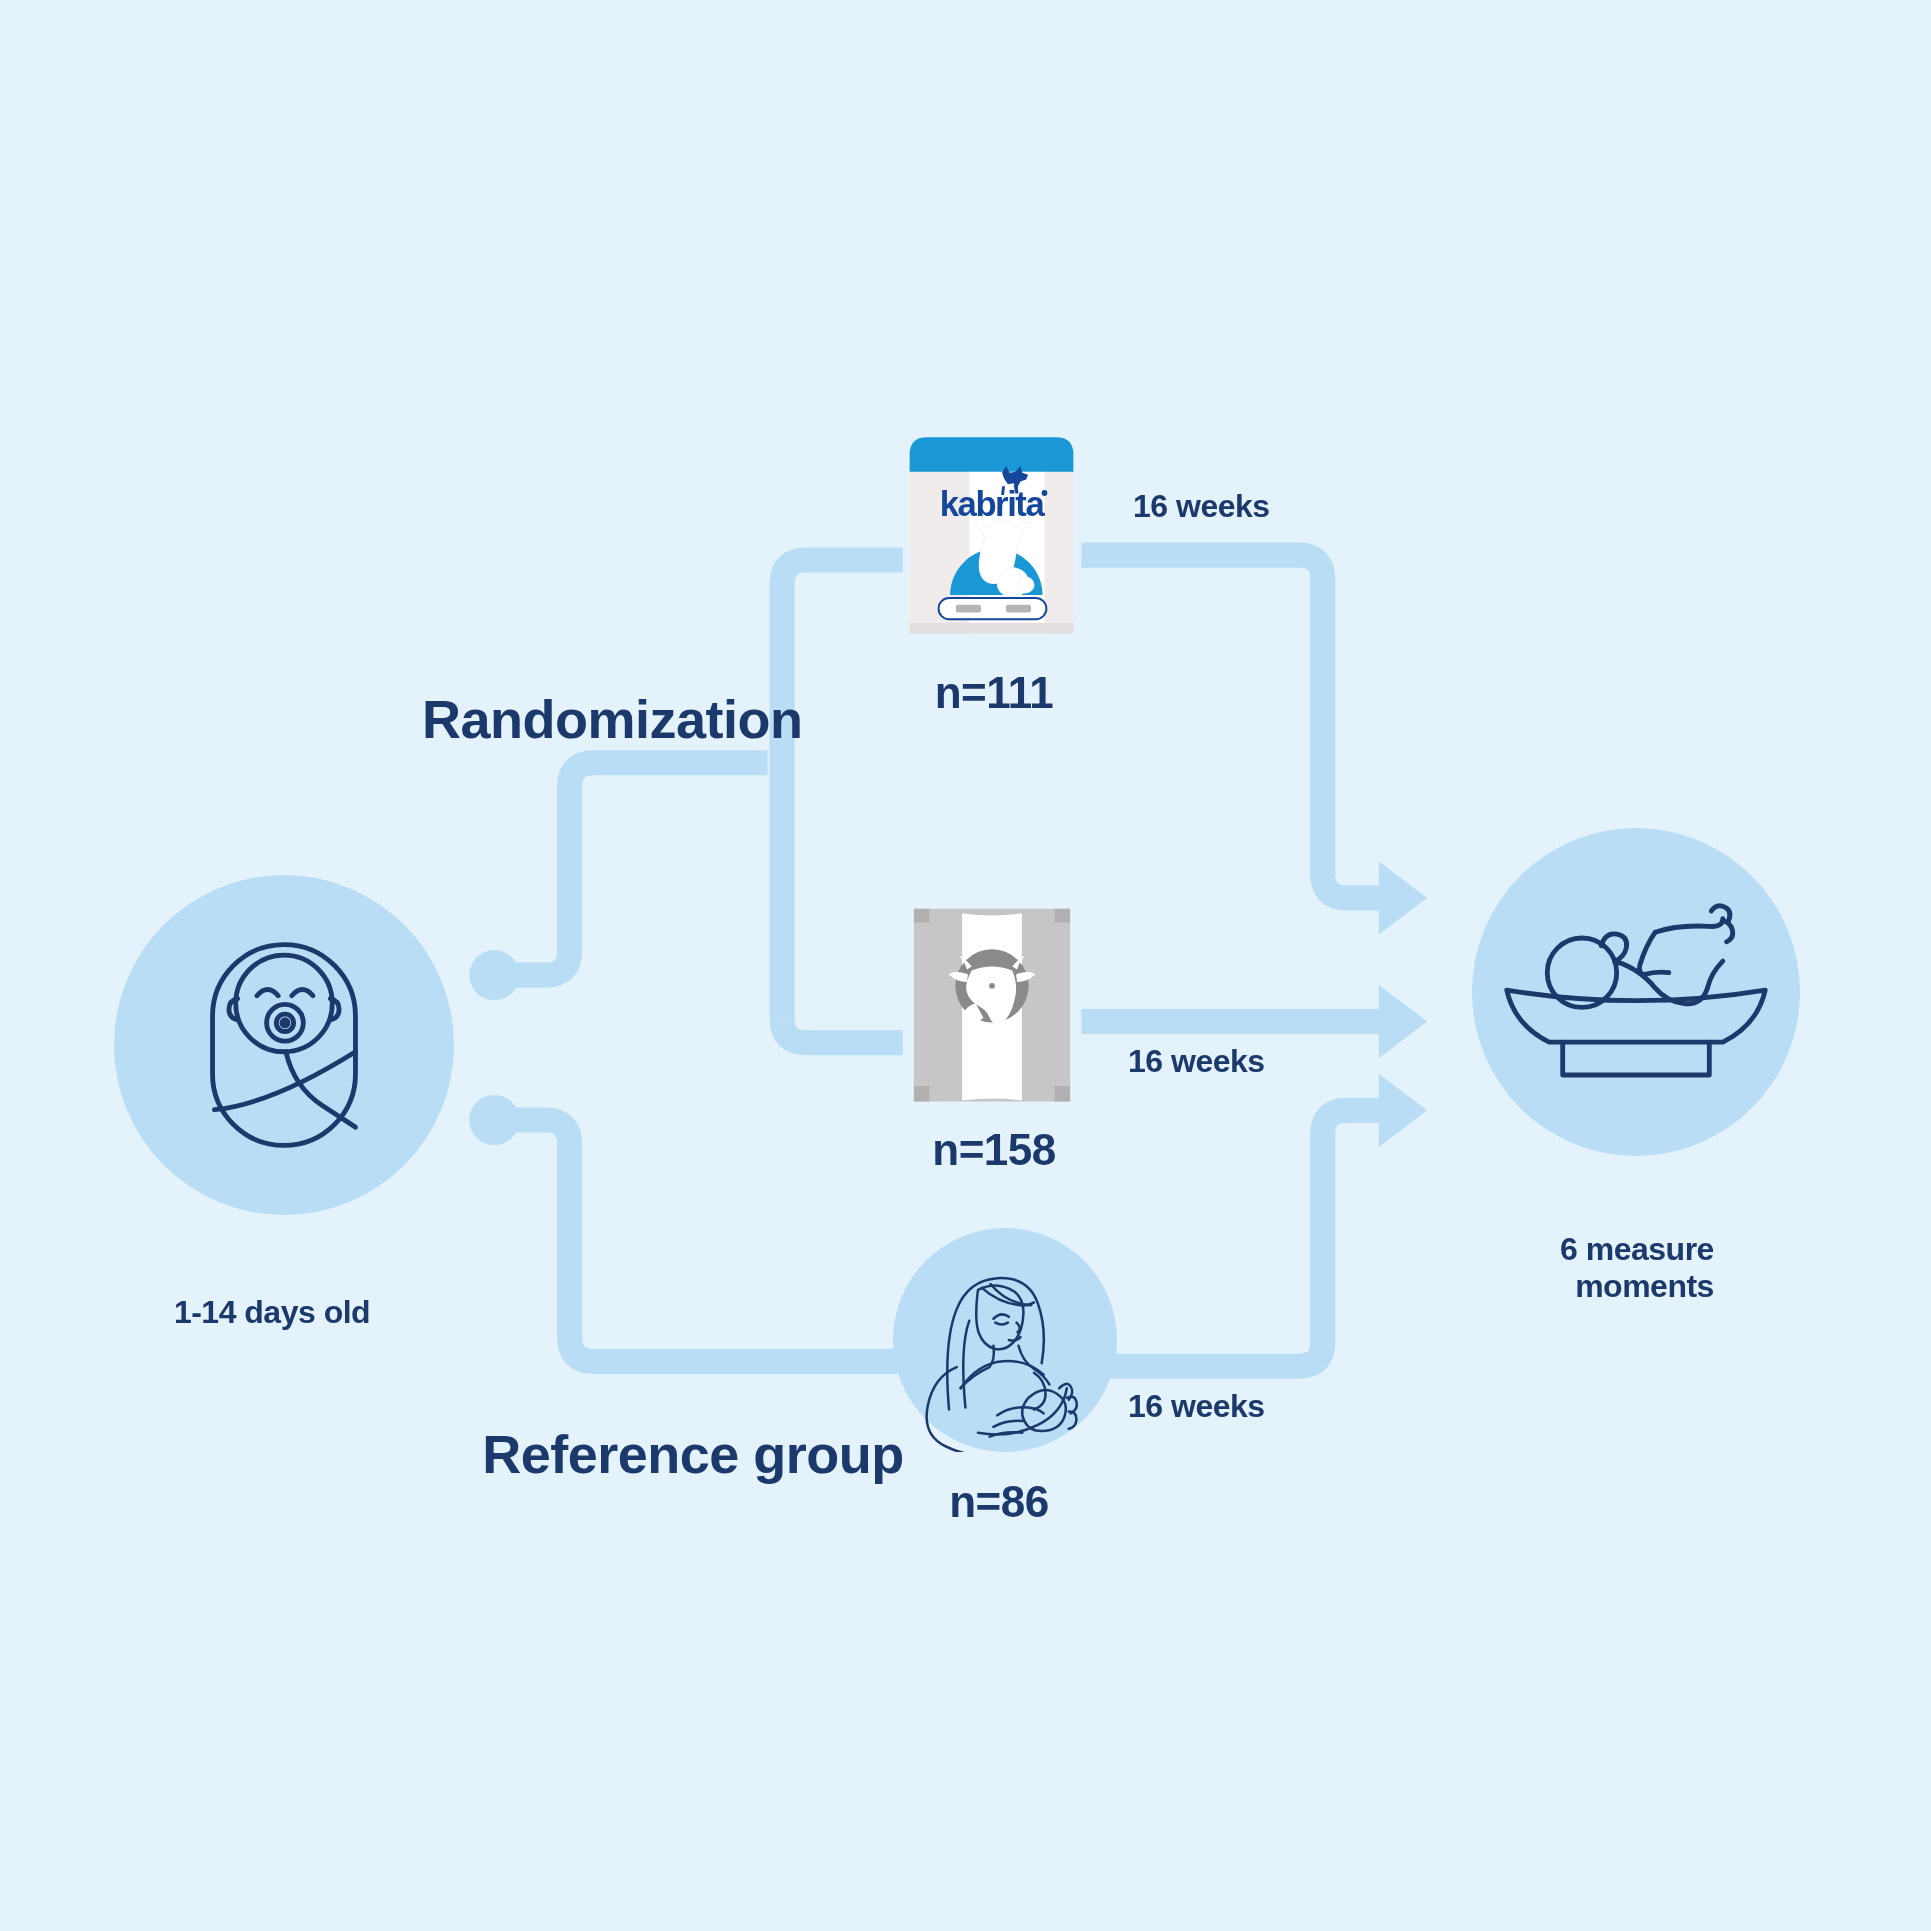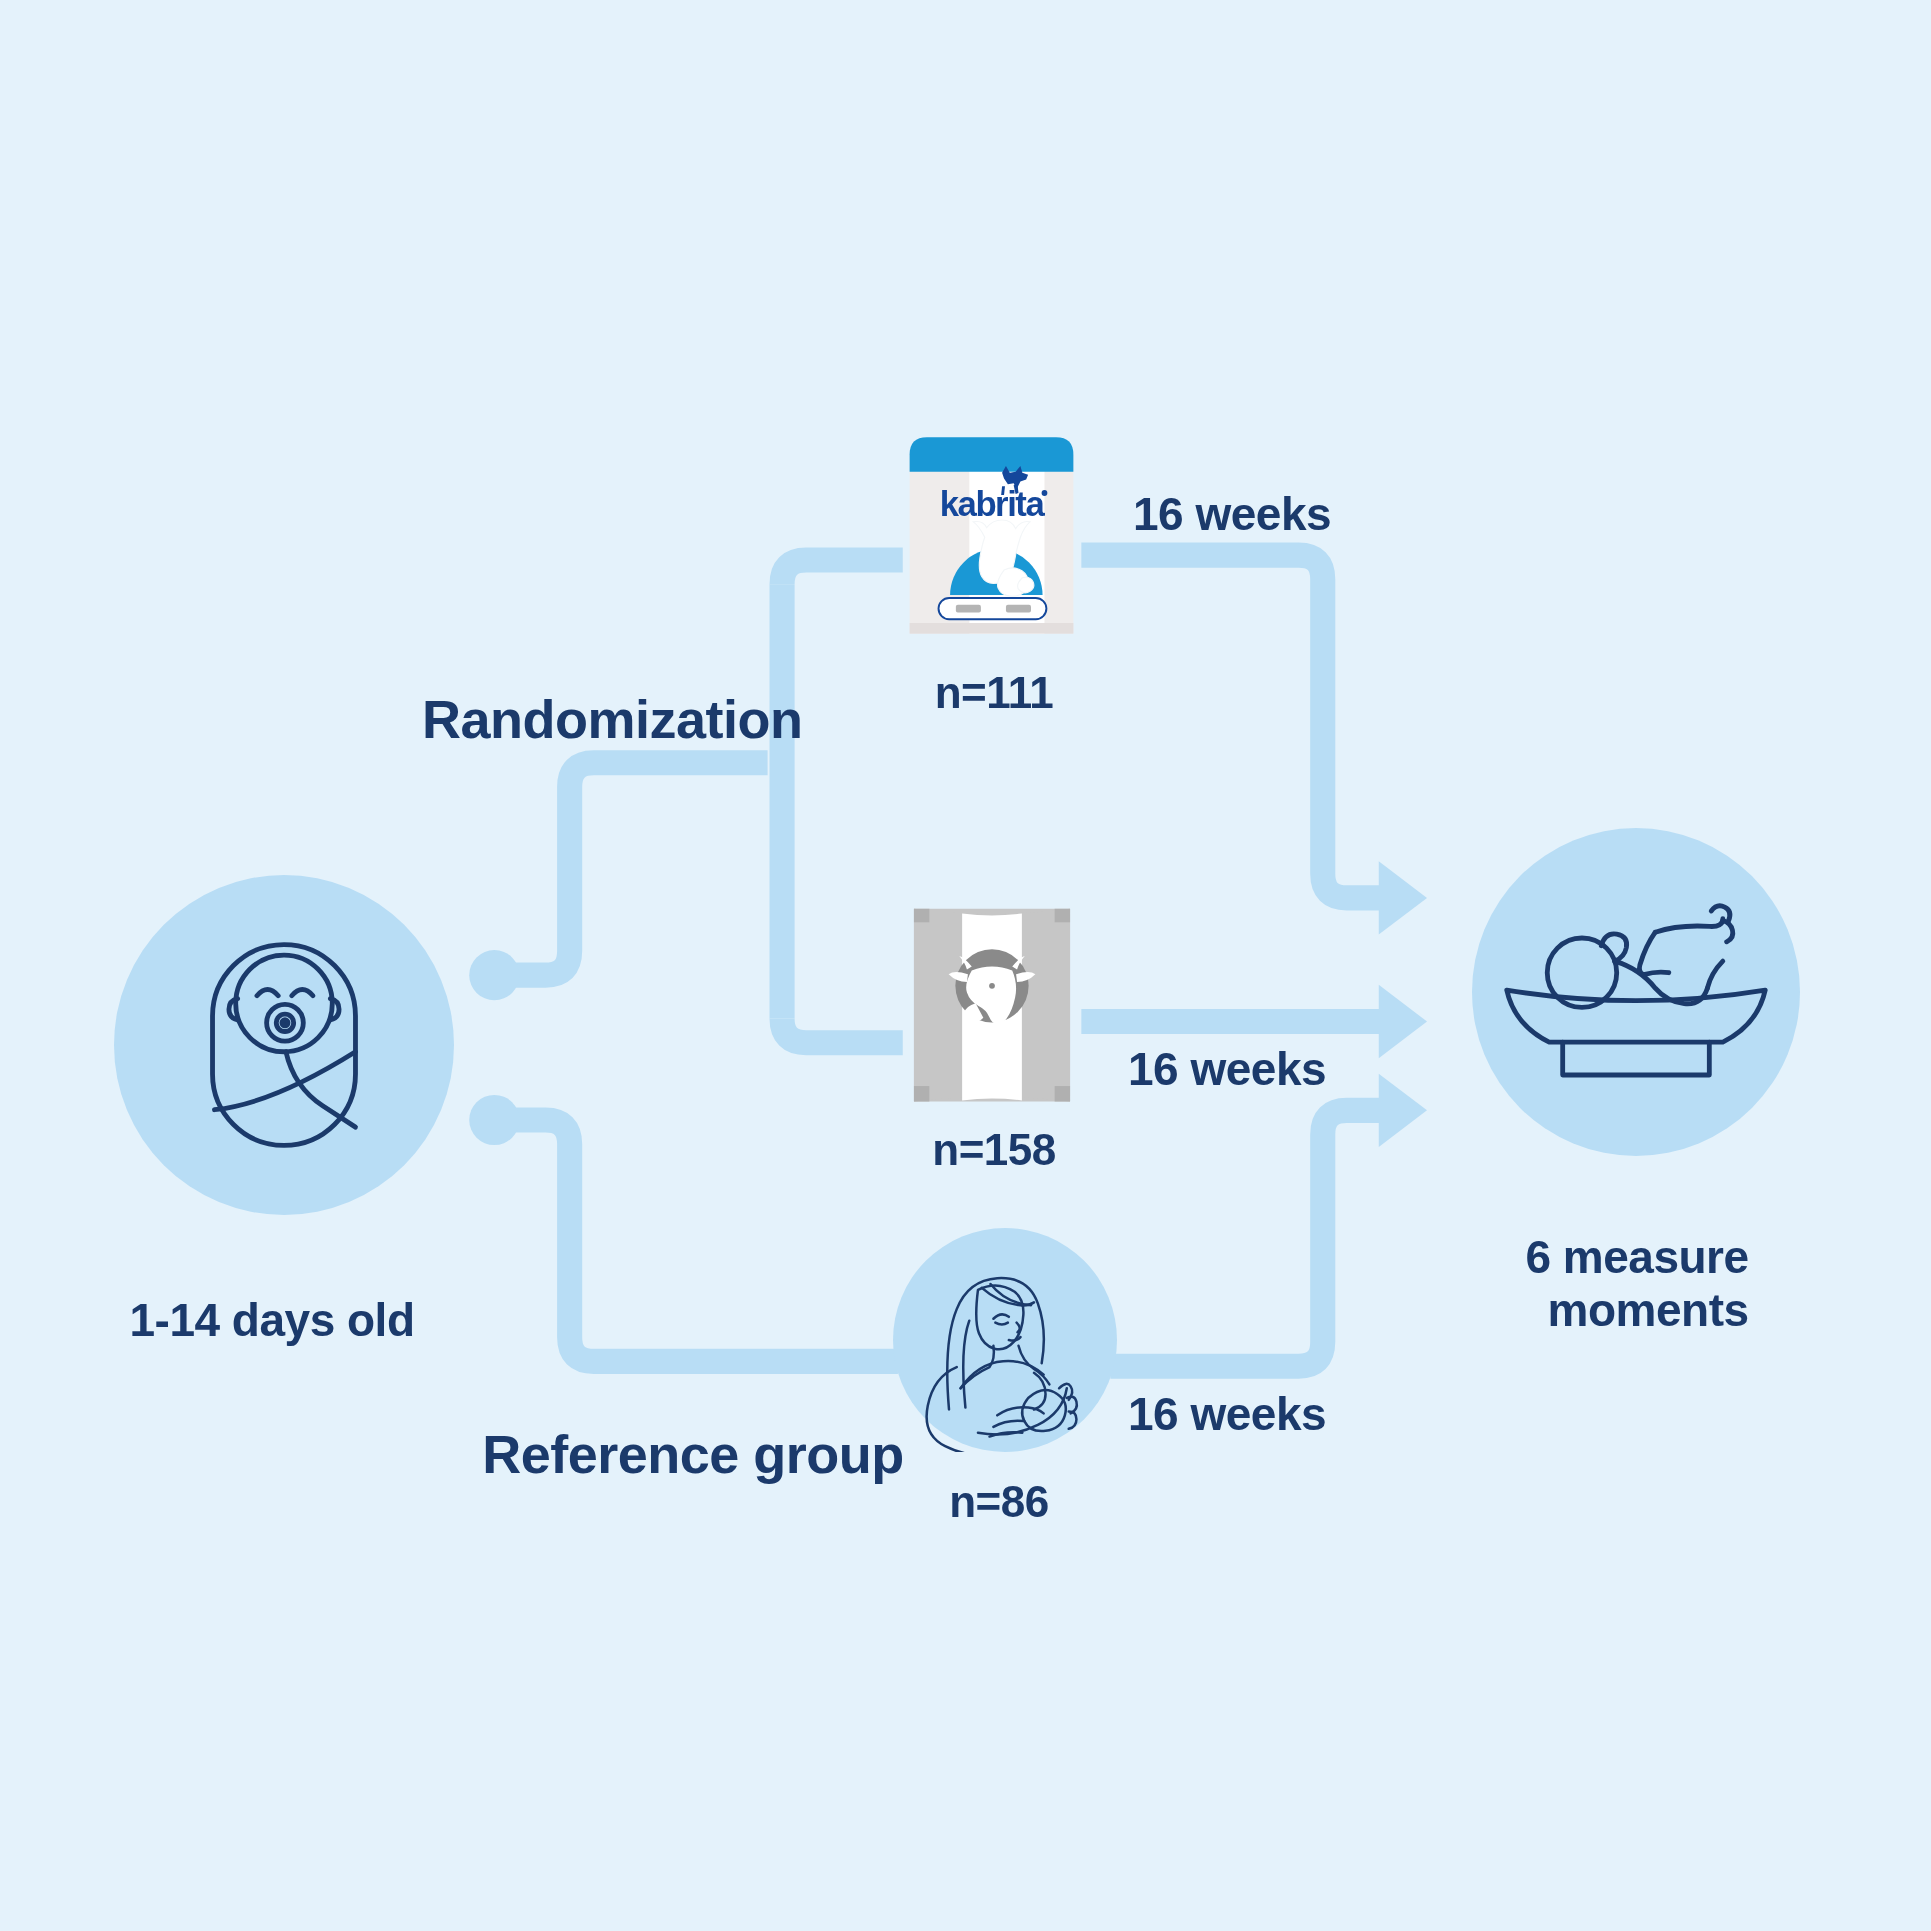--- a/index.html
+++ b/index.html
@@ -21,21 +21,21 @@
     width: 1931px;
     height: 1931px;
   }
   .txt {
     position: absolute;
     color: #1b3a6b;
     font-weight: 700;
     line-height: 1.15;
     white-space: pre-line;
   }
-  .lbl-big   { font-size: 46px; letter-spacing: -0.5px; }
+  .lbl-big   { font-size: 32px; letter-spacing: -0.5px; }
   .lbl-mid   { font-size: 54px; letter-spacing: -0.5px; }
   .lbl-n     { font-size: 44px; letter-spacing: -0.5px; }
   .center    { text-align: left; transform: translateX(-50%); }
 
   .node-circle {
     position: absolute;
     border-radius: 50%;
     background: #b8ddf5;
   }
   .icon-holder {

